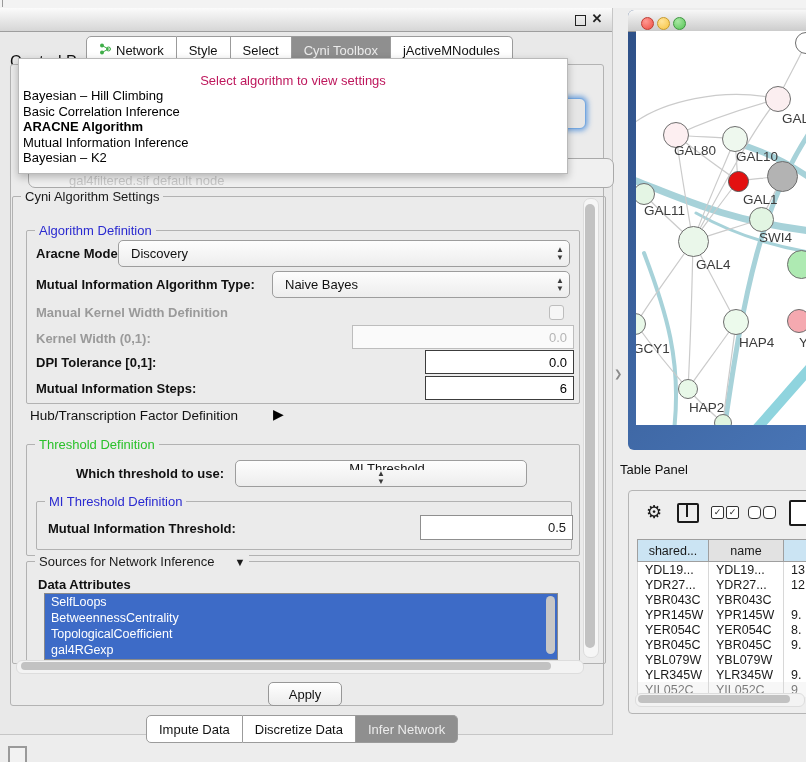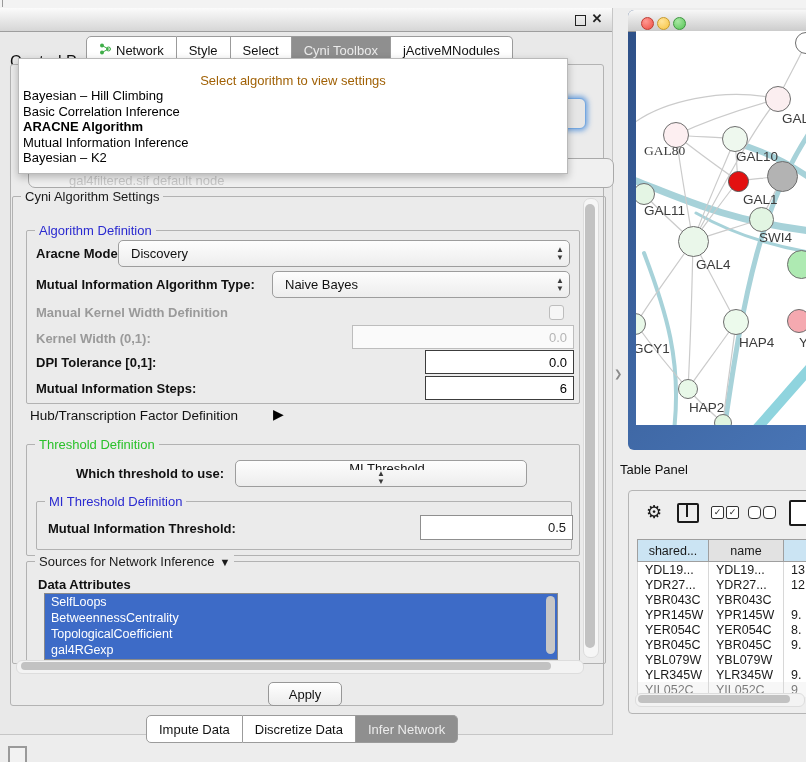--- a/index.html
+++ b/index.html
@@ -16,21 +16,21 @@
   .tabbar{display:flex;height:28px;align-items:stretch;}
   #main-tabs{left:86px;top:28px;}
   .tab{background:#fff;border:1px solid #9b9b9b;border-left:none;padding:0 12px;display:flex;align-items:center;gap:5px;font-size:13px;color:#111;cursor:pointer;}
   .tab:first-child{border-left:1px solid #9b9b9b;border-radius:5px 0 0 5px;}
   .tab:last-child{border-radius:0 5px 5px 0;}
   .tab.sel{background:#8f8f8f;color:#ececec;}
   
   #content-frame{left:10px;top:56px;width:592px;height:640px;border:1px solid #b3b3b3;border-radius:3px;background:#ebebeb;}
   
   #algo-dropdown{left:18px;top:50px;width:548px;height:114px;background:#fff;border:1px solid #b9b9b9;box-shadow:0 3px 8px rgba(0,0,0,.25);z-index:30;}
-  #algo-prompt{width:100%;text-align:center;color:#a16207;font-size:13px;padding-top:14px;}
+  #algo-prompt{width:100%;text-align:center;color:#be185d;font-size:13px;padding-top:14px;}
   .dd-item{height:15.5px;line-height:15.5px;padding-left:4px;font-size:13px;color:#000;cursor:pointer;white-space:nowrap;}
   .dd-item.bold{font-weight:bold;}
   
   #bg-combo{left:28px;top:150px;width:544px;height:28px;border:1px solid #a9a9a9;border-radius:7px;background:#f0f0f0;z-index:5;color:#c6c6c6;line-height:44px;padding-left:40px;overflow:hidden;font-size:13px;}
   #bg-combo-end{left:540px;top:90px;width:44px;height:29px;border:1px solid #74a7e0;border-radius:6px;background:#e6e6e6;box-shadow:0 0 5px 2px rgba(90,150,220,.8);z-index:6;}
   
   .group{border:1px solid #b2b2b2;border-radius:2px;}
   .gtitle{position:absolute;top:-8px;left:8px;background:#ebebeb;padding:0 4px;font-size:13px;white-space:nowrap;}
   .blue{color:#2a2ad0;}
   .green{color:#2bc12b;}
@@ -173,21 +173,21 @@
       <span class="ctext">MI Threshold</span>
       <span class="spin">▲<br>▼</span>
     </div>
     <div class="abs group" style="left:36px;top:493px;width:534px;height:47px;background:#ebebeb;">
       <span class="gtitle blue">MI Threshold Definition</span>
     </div>
     <div class="abs lbl" style="left:48px;top:513px;">Mutual Information Threshold:</div>
     <div class="abs field" style="left:420px;top:507px;width:145px;height:23px;">0.5</div>
 
     <div class="abs group" style="left:26px;top:553px;width:552px;height:99px;">
-      <span class="gtitle" style="display:flex;gap:5px;align-items:center;">
+      <span class="gtitle" style="display:flex;gap:20px;align-items:center;">
         <span>Sources for Network Inference</span>
         <span style="font-size:11px;">▼</span>
       </span>
     </div>
     <div class="abs lbl" style="left:38px;top:569px;">Data Attributes</div>
     <div class="abs" id="attr-list">
       <div class="attr-item">SelfLoops</div>
       <div class="attr-item">BetweennessCentrality</div>
       <div class="attr-item">TopologicalCoefficient</div>
       <div class="attr-item">gal4RGexp</div>
@@ -266,21 +266,21 @@
       <div class="node" style="left:-3px;top:152px;width:22px;height:22px;background:#e4f5e4;"></div>
       <div class="node" style="left:42px;top:195px;width:31px;height:31px;background:#eaf7ea;"></div>
       <div class="node" style="left:151px;top:219px;width:29px;height:29px;background:#aeeab2;"></div>
       <div class="node" style="left:-12px;top:282px;width:22px;height:22px;background:#e8f8e8;"></div>
       <div class="node" style="left:87px;top:278px;width:26px;height:26px;background:#ecfaec;"></div>
       <div class="node" style="left:151px;top:278px;width:24px;height:24px;background:#f5a9b0;"></div>
       <div class="node" style="left:42px;top:348px;width:20px;height:20px;background:#e8f8e8;"></div>
       <div class="node" style="left:78px;top:383px;width:18px;height:18px;background:#dff4df;"></div>
       
       <div class="nlabel" style="left:146px;top:80px;">GAL</div>
-      <div class="nlabel" style="left:8px;top:112px;font-family:Liberation Serif, serif;">GAL80</div>
+      <div class="nlabel" style="left:38px;top:112px;">GAL80</div>
       <div class="nlabel" style="left:100px;top:118px;">GAL10</div>
       <div class="nlabel" style="left:107px;top:161px;text-align:center;">GAL1</div>
       <div class="nlabel" style="left:8px;top:172px;">GAL11</div>
       <div class="nlabel" style="left:60px;top:226px;">GAL4</div>
       <div class="nlabel" style="left:123px;top:199px;">SWI4</div>
       <div class="nlabel" style="left:-3px;top:310px;">GCY1</div>
       <div class="nlabel" style="left:103px;top:304px;">HAP4</div>
       <div class="nlabel" style="left:163px;top:304px;">Y</div>
       <div class="nlabel" style="left:53px;top:369px;">HAP2</div>
     </div>

